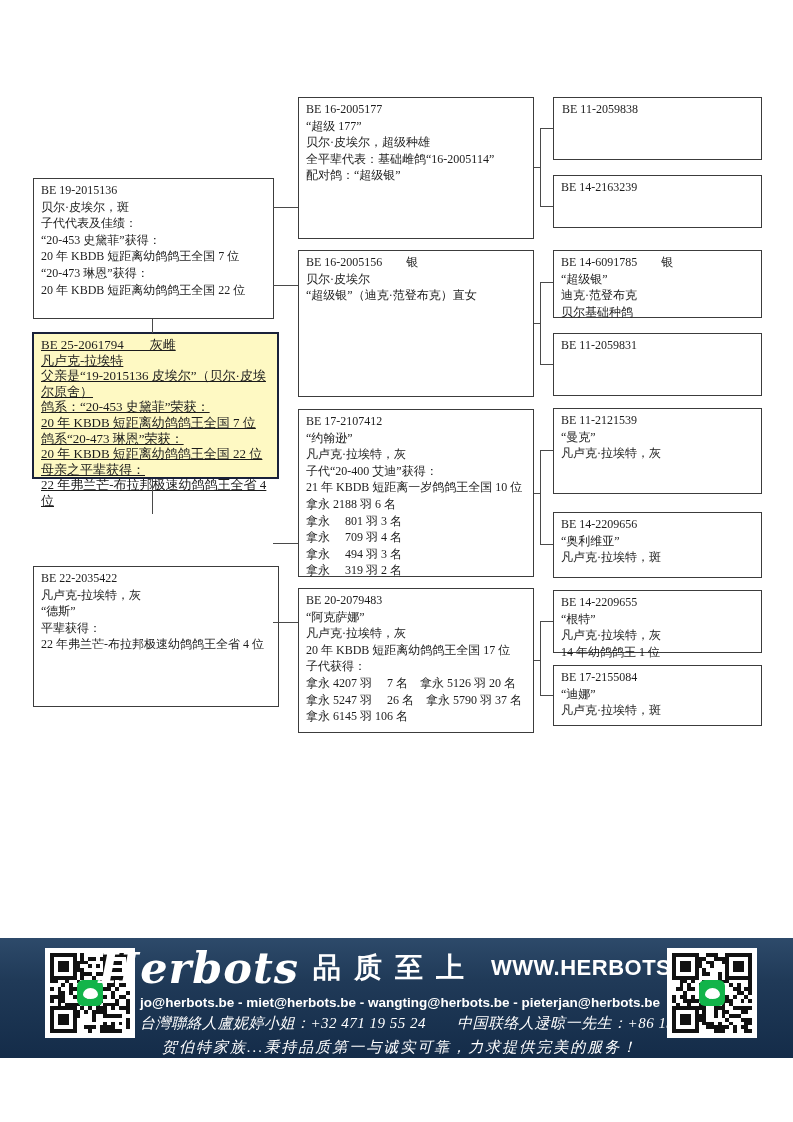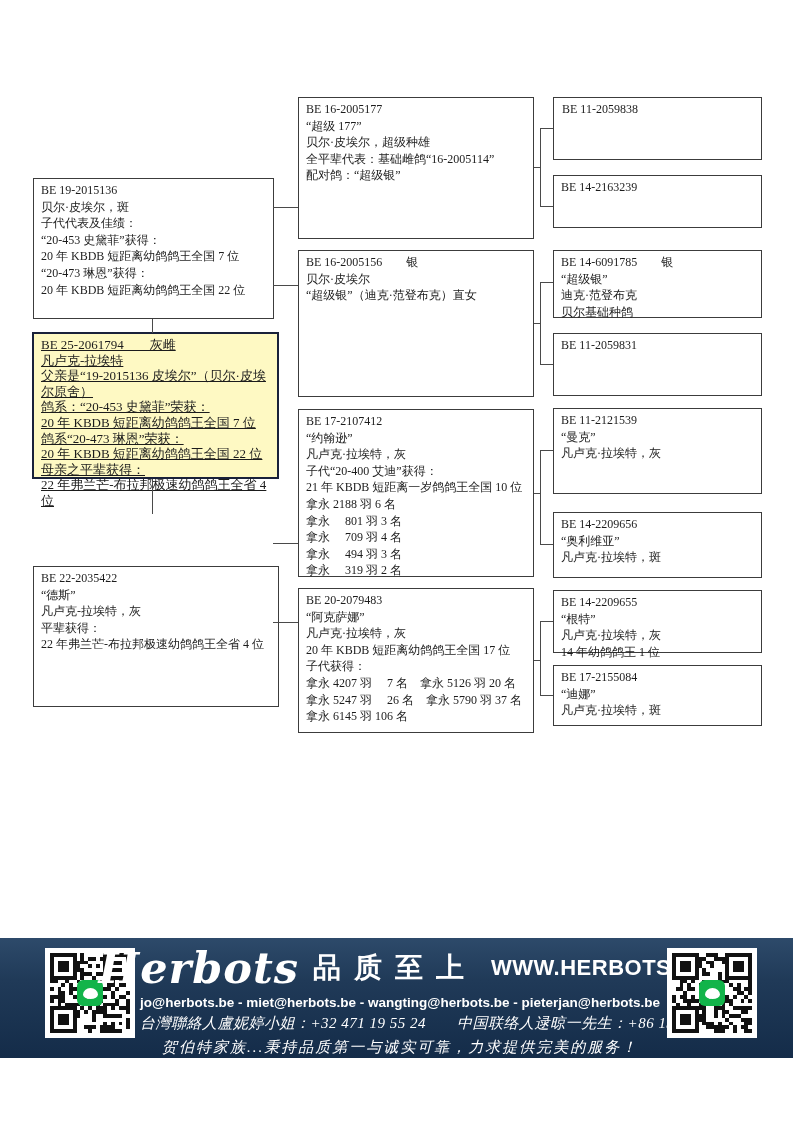--- a/index.html
+++ b/index.html
@@ -80,22 +80,22 @@
       <div class="bline">父亲是“19-2015136 皮埃尔”（贝尔·皮埃尔原舍）</div>
       <div class="bline">鸽系：“20-453 史黛菲”荣获：</div>
       <div class="bline">20 年 KBDB 短距离幼鸽鸽王全国 7 位</div>
       <div class="bline">鸽系“20-473 琳恩”荣获：</div>
       <div class="bline">20 年 KBDB 短距离幼鸽鸽王全国 22 位</div>
       <div class="bline">母亲之平辈获得：</div>
       <div class="bline">22 年弗兰芒-布拉邦极速幼鸽鸽王全省 4 位</div>
     </div>
   <div class="pbox" id="box-mother">
       <div class="bline">BE  22-2035422</div>
+      <div class="bline">凡卢克-拉埃特，灰</div>
       <div class="bline">“德斯”</div>
-      <div class="bline">凡卢克-拉埃特，灰</div>
       <div class="bline">平辈获得：</div>
       <div class="bline">22 年弗兰芒-布拉邦极速幼鸽鸽王全省 4 位</div>
     </div>
   <div class="pbox" id="box-m1">
       <div class="bline">BE  16-2005177</div>
       <div class="bline">“超级 177”</div>
       <div class="bline">贝尔·皮埃尔，超级种雄</div>
       <div class="bline">全平辈代表：基础雌鸽“16-2005114”</div>
       <div class="bline">配对鸽：“超级银”</div>
     </div>

